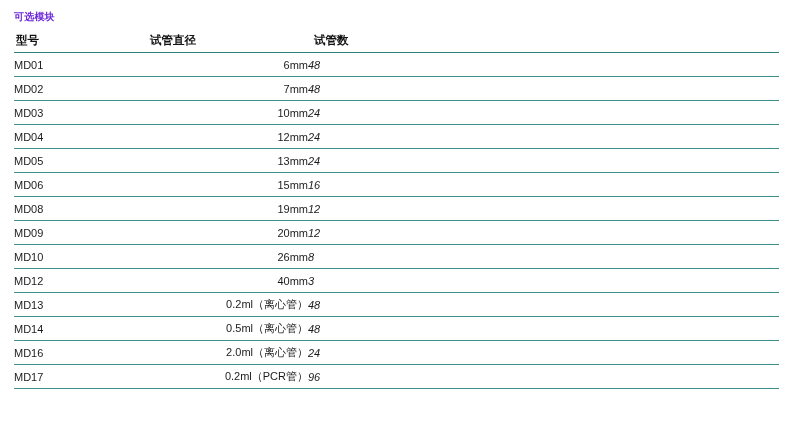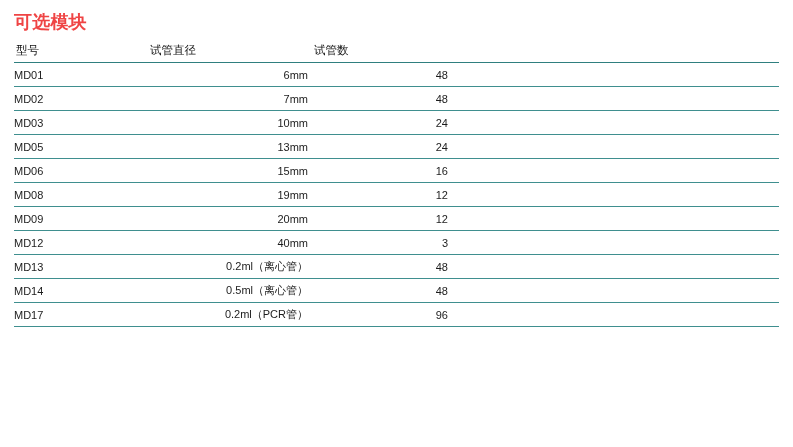--- a/index.html
+++ b/index.html
@@ -15,60 +15,60 @@
     overflow: hidden;
   }
   .page {
     position: relative;
     width: 793px;
     height: 447px;
     box-sizing: border-box;
     padding: 8px 14px 0 14px;
   }
   .section-title {
-    font-size: 18px;
+    font-size: 10px;
     font-weight: bold;
-    color: #ef4444;
+    color: #6d28d9;
     letter-spacing: 0.2px;
     margin: 2px 0 7px 0;
   }
   table.spec {
     width: 765px;
     border-collapse: collapse;
     table-layout: fixed;
     font-size: 11px;
   }
   table.spec col.c1 { width: 118px; }
   table.spec col.c2 { width: 176px; }
   table.spec col.c3 { width: 140px; }
   table.spec col.c4 { width: 331px; }
 
   table.spec thead th {
     font-size: 11.5px;
-    font-weight: normal;
+    font-weight: bold;
     color: #111111;
     text-align: left;
     padding: 2px 0 4px 0;
     border-bottom: 1.6px solid #2f7f7f;
   }
   table.spec thead th.h-model { padding-left: 2px; }
   table.spec thead th.h-dia   { padding-left: 18px; }
   table.spec thead th.h-cnt   { padding-left: 6px; }
 
   table.spec tbody td {
     border-bottom: 1px solid #3f8f8f;
     padding: 3px 0 3px 0;
     font-size: 11px;
     color: #1c1c1c;
     vertical-align: middle;
     height: 17px;
   }
   td.model { padding-left: 2px; text-align: left; }
   td.dia   { text-align: right; }
-  td.cnt   { text-align: right; }
+  td.cnt   { text-align: left; font-style: italic; }
   td.pad   { }
 </style>
 </head>
 <body>
 
 <div class="page">
 
   <div class="section-title">可选模块</div>
 
   <table class="spec">
@@ -99,20 +99,26 @@
           <td class="cnt">48</td>
           <td class="pad"></td>
         </tr>
         <tr>
           <td class="model">MD03</td>
           <td class="dia">10mm</td>
           <td class="cnt">24</td>
           <td class="pad"></td>
         </tr>
         <tr>
+          <td class="model">MD04</td>
+          <td class="dia">12mm</td>
+          <td class="cnt">24</td>
+          <td class="pad"></td>
+        </tr>
+        <tr>
           <td class="model">MD05</td>
           <td class="dia">13mm</td>
           <td class="cnt">24</td>
           <td class="pad"></td>
         </tr>
         <tr>
           <td class="model">MD06</td>
           <td class="dia">15mm</td>
           <td class="cnt">16</td>
           <td class="pad"></td>
@@ -123,38 +129,50 @@
           <td class="cnt">12</td>
           <td class="pad"></td>
         </tr>
         <tr>
           <td class="model">MD09</td>
           <td class="dia">20mm</td>
           <td class="cnt">12</td>
           <td class="pad"></td>
         </tr>
         <tr>
+          <td class="model">MD10</td>
+          <td class="dia">26mm</td>
+          <td class="cnt">8</td>
+          <td class="pad"></td>
+        </tr>
+        <tr>
           <td class="model">MD12</td>
           <td class="dia">40mm</td>
           <td class="cnt">3</td>
           <td class="pad"></td>
         </tr>
         <tr>
           <td class="model">MD13</td>
           <td class="dia">0.2ml（离心管）</td>
           <td class="cnt">48</td>
           <td class="pad"></td>
         </tr>
         <tr>
           <td class="model">MD14</td>
           <td class="dia">0.5ml（离心管）</td>
           <td class="cnt">48</td>
           <td class="pad"></td>
         </tr>
         <tr>
+          <td class="model">MD16</td>
+          <td class="dia">2.0ml（离心管）</td>
+          <td class="cnt">24</td>
+          <td class="pad"></td>
+        </tr>
+        <tr>
           <td class="model">MD17</td>
           <td class="dia">0.2ml（PCR管）</td>
           <td class="cnt">96</td>
           <td class="pad"></td>
         </tr>
       </tbody>
   </table>
 
 </div>
 

